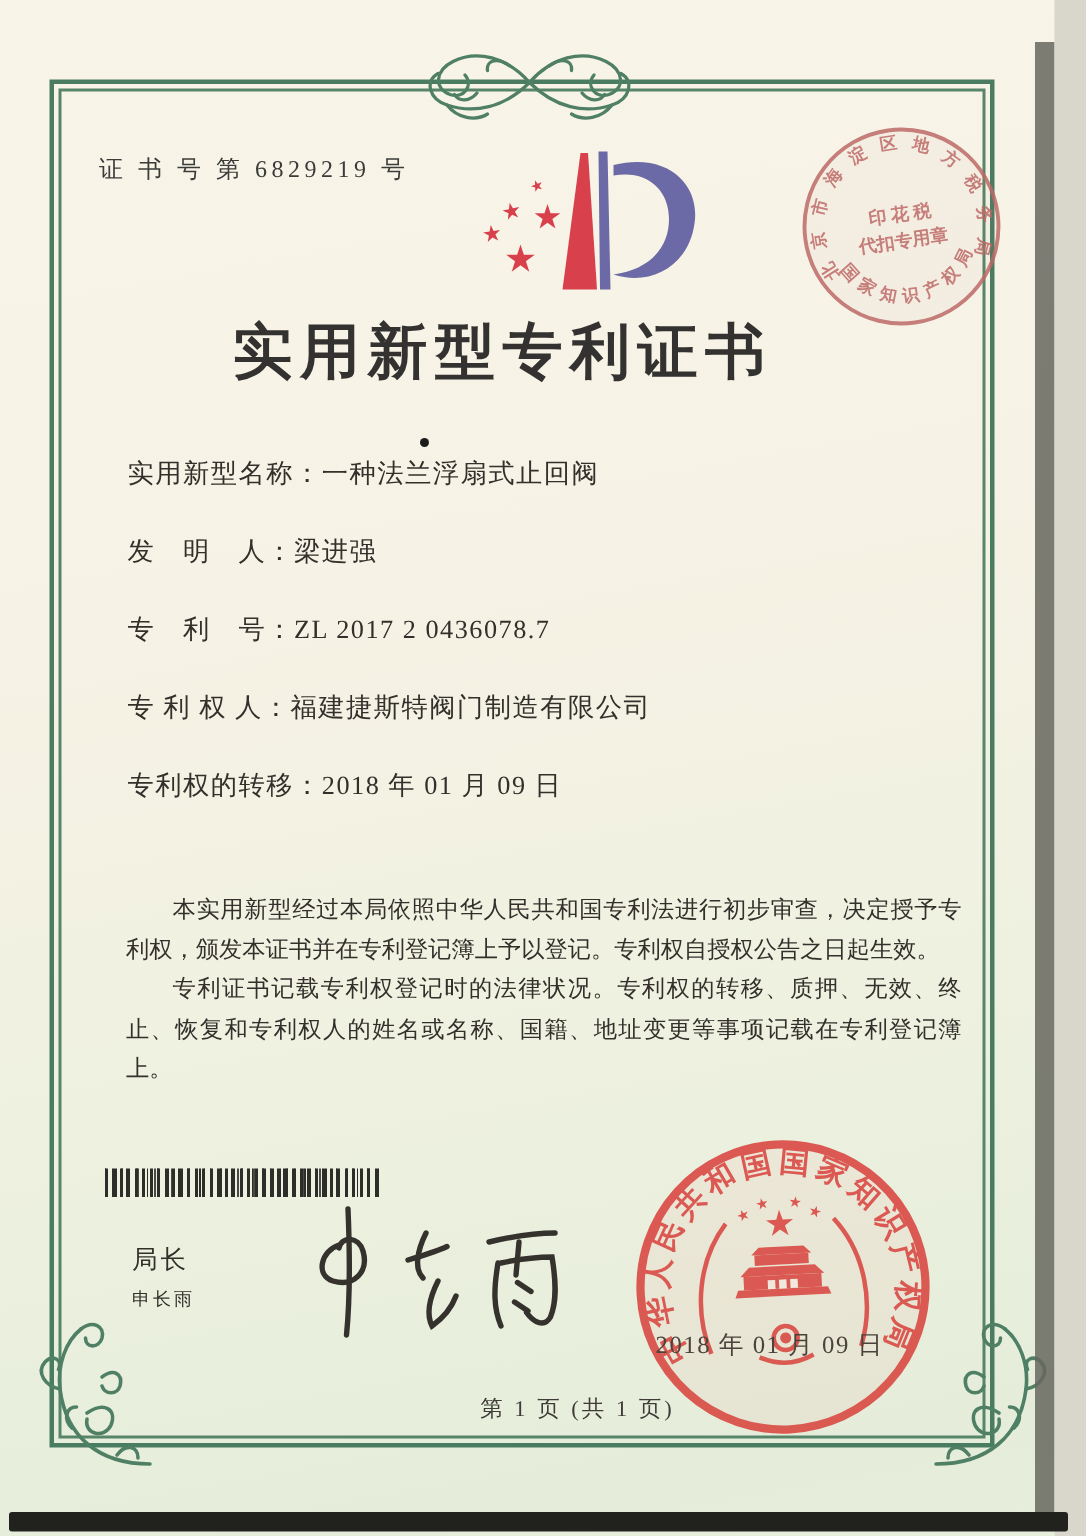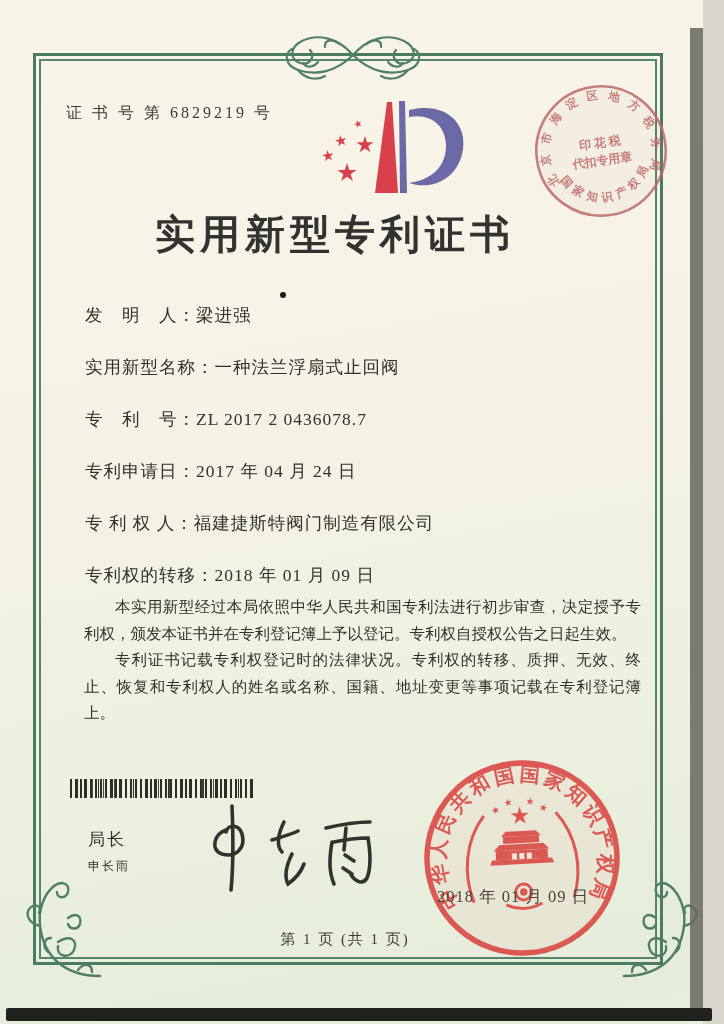--- a/index.html
+++ b/index.html
@@ -29,21 +29,21 @@
       repeating-linear-gradient(90deg,#2d2d29 0 2px,rgba(0,0,0,0) 2px 5px),
       repeating-linear-gradient(90deg,#2d2d29 0 1px,rgba(0,0,0,0) 1px 7px),
       repeating-linear-gradient(90deg,rgba(45,45,41,.85) 0 1px,rgba(0,0,0,0) 1px 11px);}
   .director{position:absolute;left:88px;top:828px;font-size:17px;color:#33302b;letter-spacing:2px;}
   .director-name{position:absolute;left:88px;top:858px;font-size:12px;color:#33302b;letter-spacing:2px;}
   .sig{position:absolute;left:198px;top:800px;z-index:6;}
   .seal{position:absolute;left:412px;top:748px;transform:rotate(-3deg);opacity:.88;z-index:4;}
   .sealdate{position:absolute;left:437px;top:886px;font-size:16.5px;color:#4b433b;letter-spacing:1px;z-index:5;}
   .taxstamp{position:absolute;left:528px;top:78px;transform:rotate(-8deg);opacity:.85;}
   .pageno{position:absolute;left:33px;top:930px;width:624px;text-align:center;font-size:15px;
-          color:#3f3c38;letter-spacing:2px;}
+          color:#3f3c38;letter-spacing:2px;padding-left:40px;}
   .smudge{position:absolute;left:280px;top:292px;width:6px;height:6px;border-radius:50%;background:#1c1c1a;}
   .logo{position:absolute;left:295px;top:95px;}
 </style>
 </head>
 <body>
 
 <div class="scan">
 
   <div class="frame"></div>
 
@@ -113,24 +113,23 @@
     <text font-size="11" fill="#bd6a67" font-weight="bold">
       <textPath href="#taxbot" startOffset="2" textLength="104">国家知识产权局</textPath>
     </text>
     <text x="70" y="66" text-anchor="middle" font-size="11.5" fill="#bd6a67" font-weight="bold">印 花 税</text>
     <text x="70" y="83" text-anchor="middle" font-size="11.5" fill="#bd6a67" font-weight="bold">代扣专用章</text>
   </svg>
 
   <div class="title">实用新型专利证书</div>
 
   <div class="fields">
+    <div class="frow"><span class="lab">实用新型名称：</span><span>一种法兰浮扇式止回阀</span></div>
     <div class="frow"><span class="lab">发　明　人：</span><span>梁进强</span></div>
-    <div class="frow"><span class="lab">实用新型名称：</span><span>一种法兰浮扇式止回阀</span></div>
     <div class="frow"><span class="lab">专　利　号：</span><span>ZL 2017 2 0436078.7</span></div>
-    <div class="frow"><span class="lab">专利申请日：</span><span>2017 年 04 月 24 日</span></div>
     <div class="frow"><span class="lab">专 利 权 人：</span><span>福建捷斯特阀门制造有限公司</span></div>
     <div class="frow"><span class="lab">专利权的转移：</span><span>2018 年 01 月 09 日</span></div>
   </div>
 
   <div class="smudge"></div>
 
   <div class="paras">
     <p>本实用新型经过本局依照中华人民共和国专利法进行初步审查，决定授予专利权，颁发本证书并在专利登记簿上予以登记。专利权自授权公告之日起生效。</p>
     <p>专利证书记载专利权登记时的法律状况。专利权的转移、质押、无效、终止、恢复和专利权人的姓名或名称、国籍、地址变更等事项记载在专利登记簿上。</p>
   </div>

